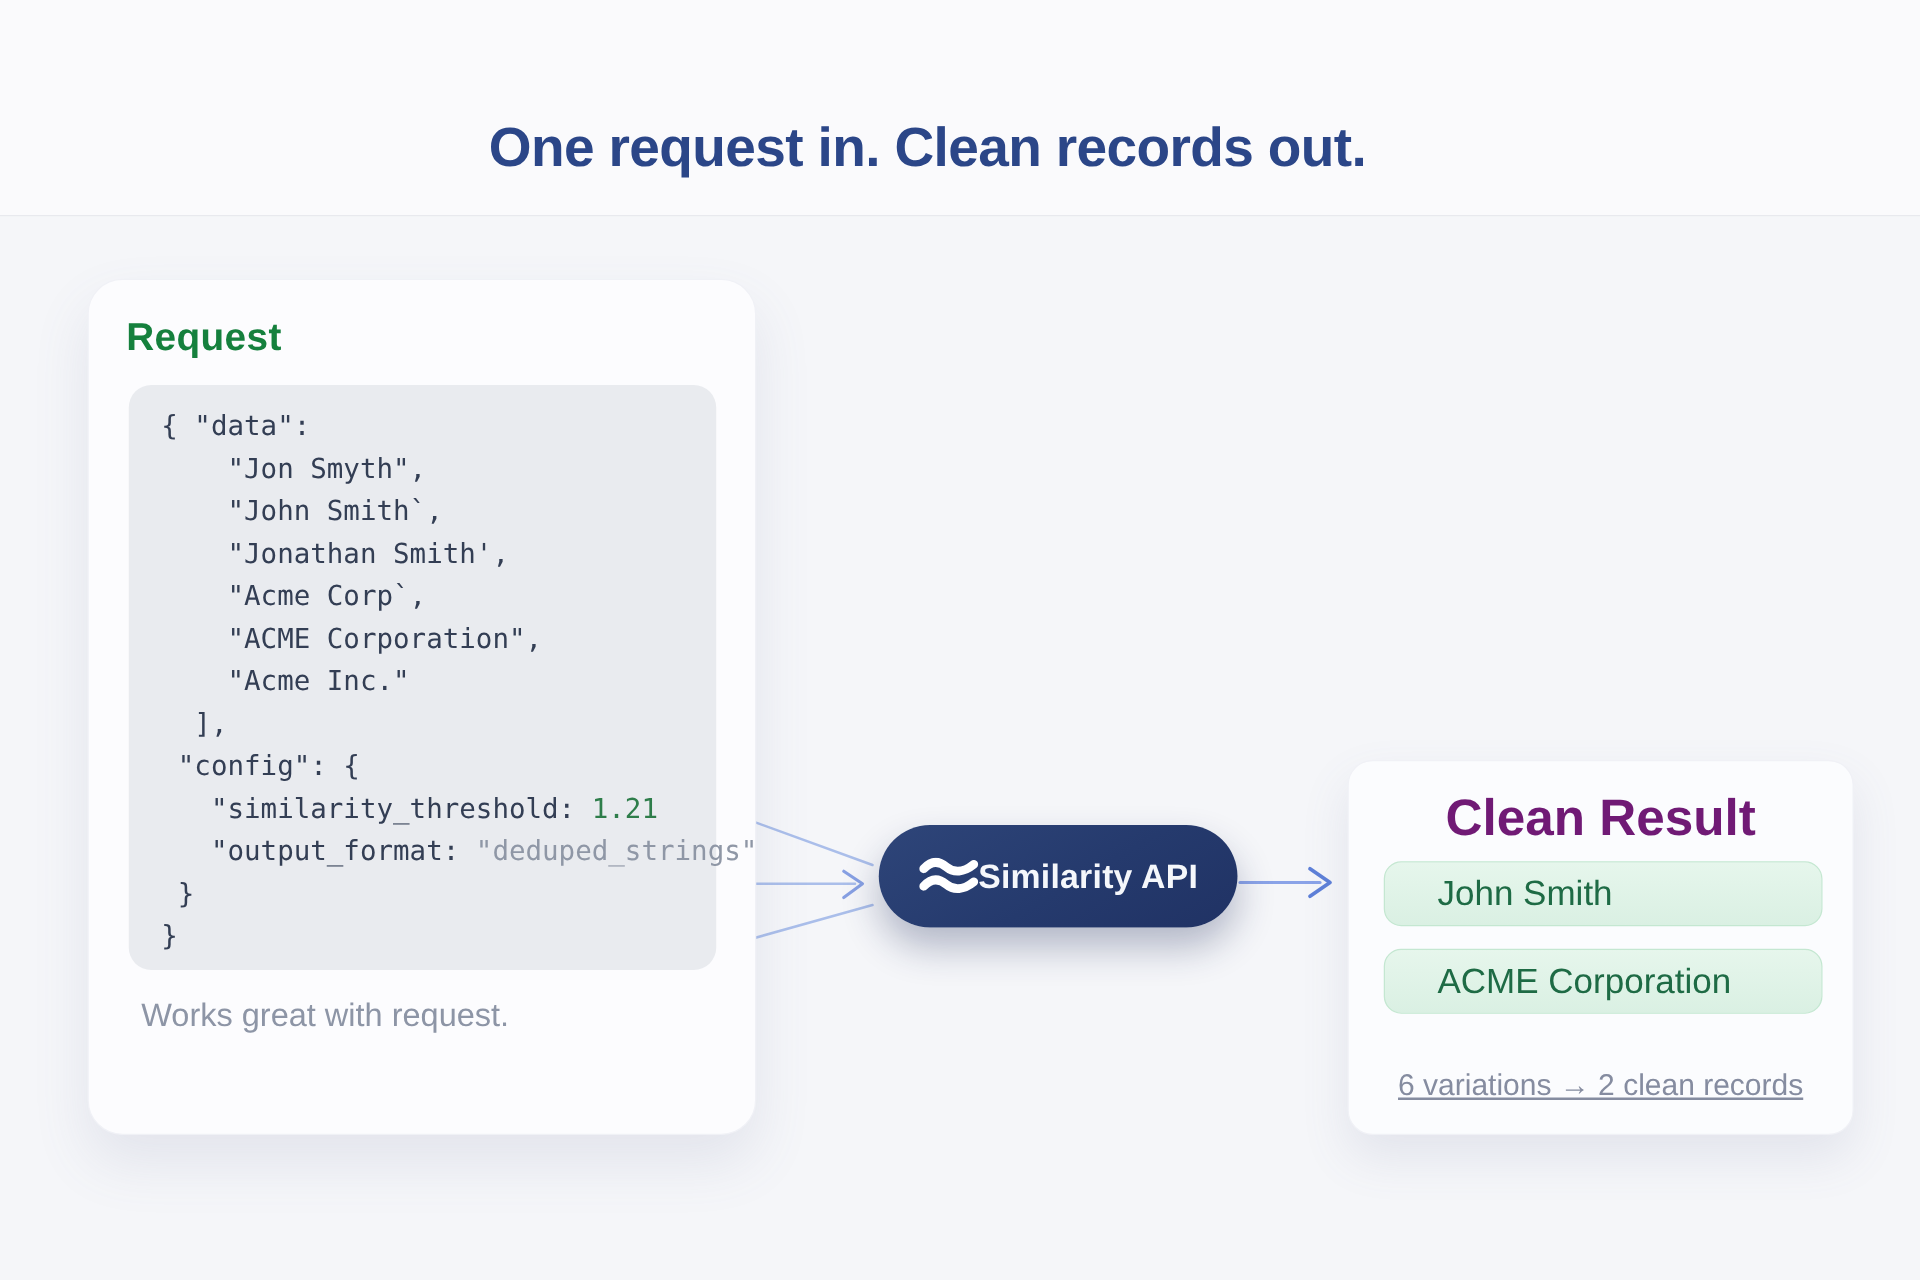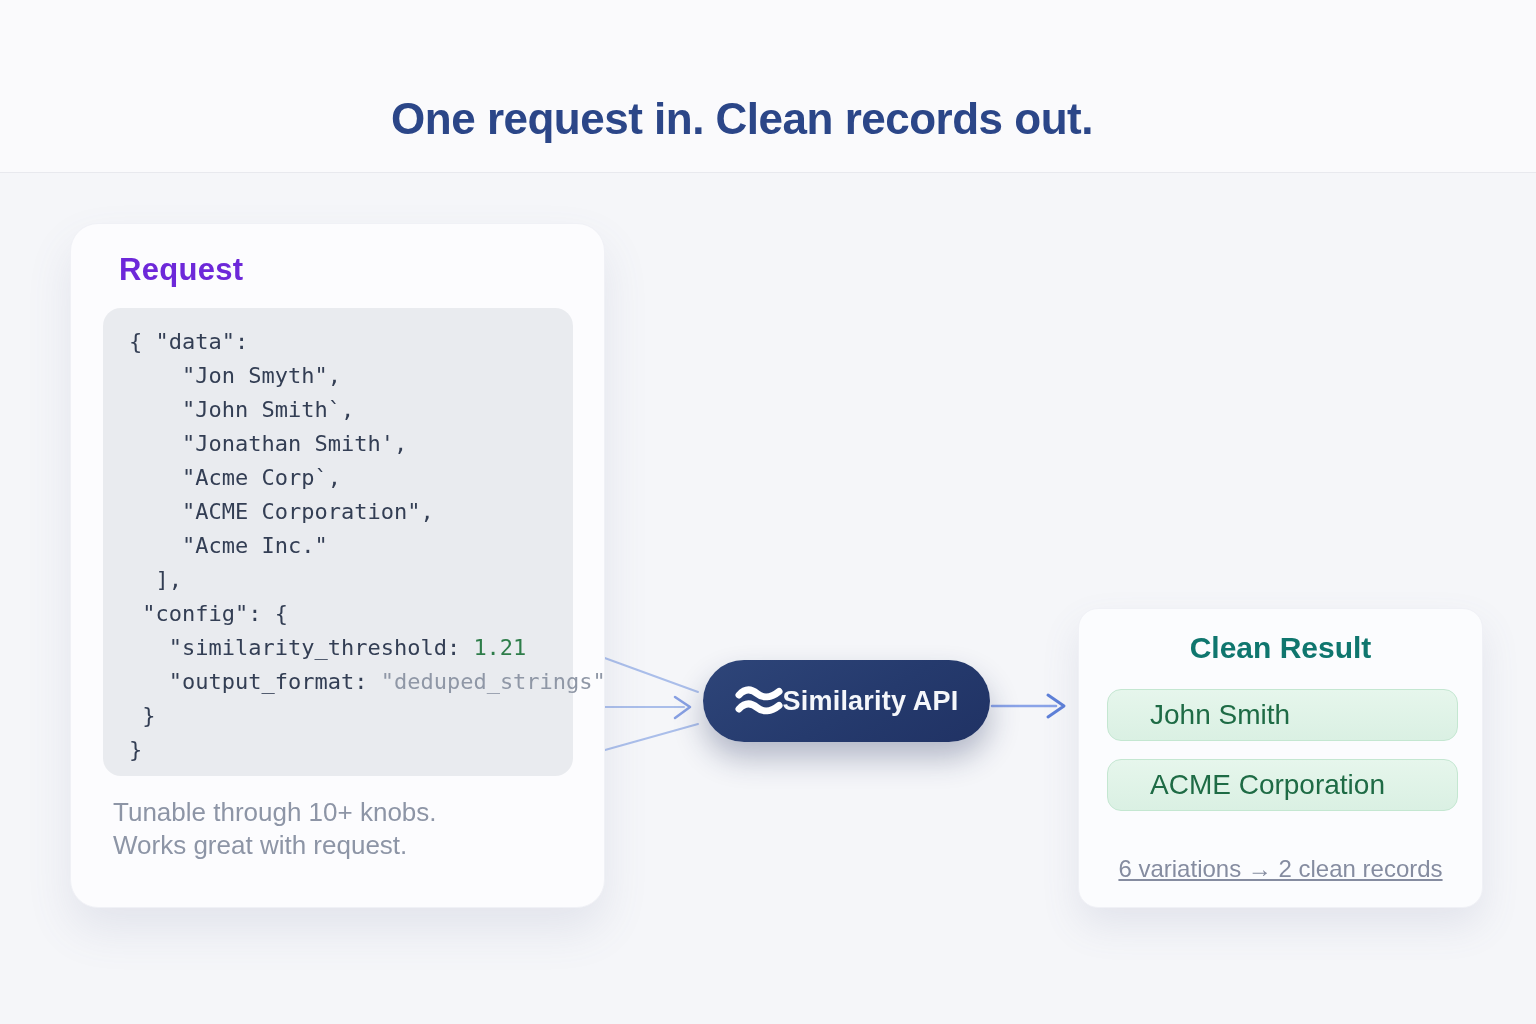--- a/index.html
+++ b/index.html
@@ -10,22 +10,22 @@
 
   .header-band { position:absolute; left:0; top:0; width:1536px; height:173px;
                  background:#fafafc; border-bottom:1px solid #e8e9ee; }
   .page-title { position:absolute; left:0; right:52px; top:94px; text-align:center;
                 font-size:44px; font-weight:700; letter-spacing:-0.5px; color:#2b4688; }
 
   
   .request-card { position:absolute; left:70px; top:223px; width:535px; height:685px;
                   background:#fcfcfe; border:1px solid #f0f1f6; border-radius:28px;
                   box-shadow:0 22px 45px rgba(100,110,150,0.12); }
-  .request-heading { position:absolute; left:48px; top:28px; font-size:31px; font-weight:700;
-                     letter-spacing:0.3px; color:#6d28d9; }
+  .request-heading { position:absolute; left:30px; top:28px; font-size:31px; font-weight:700;
+                     letter-spacing:0.3px; color:#15803d; }
   .code-block { position:absolute; left:32px; top:84px; width:470px; height:468px;
                 background:#e9ebef; border-radius:18px; padding:17px 0 0 26px;
                 font-family:"DejaVu Sans Mono","Liberation Mono",monospace;
                 font-size:22px; line-height:34px; color:#333e54; overflow:visible; }
   .code-line { white-space:pre; }
   .tok-green { color:#2e7d4a; }
   .tok-muted { color:#8f97a6; }
   .knobs-note { position:absolute; left:42px; top:572px; font-size:26px; line-height:33px;
                 color:#8d95a6; }
 
@@ -38,21 +38,21 @@
               box-shadow:0 16px 30px rgba(25,40,85,0.30);
               display:flex; align-items:center; justify-content:center; gap:0; }
   .api-pill-label { color:#f5f7fb; font-size:27px; font-weight:700; letter-spacing:0.2px; }
   .wave-icon { width:48px; height:30px; display:block; }
 
   
   .result-card { position:absolute; left:1078px; top:608px; width:405px; height:300px;
                  background:#fbfcfe; border:1px solid #f0f1f6; border-radius:20px;
                  box-shadow:0 18px 38px rgba(100,110,150,0.12); }
   .result-heading { position:absolute; left:0; width:100%; top:22px; text-align:center;
-                    font-size:30px; font-weight:700; color:#0f766e; }
+                    font-size:41px; font-weight:700; color:#701a75; }
   .record-pills { position:absolute; left:28px; top:80px; width:351px; }
   .record-pill { height:52px; border-radius:14px; margin-bottom:18px;
                  background:linear-gradient(180deg,#e6f6ec 0%,#daf0e3 100%);
                  border:1px solid #c4e7d1;
                  display:flex; align-items:center; padding-left:42px;
                  font-size:28px; color:#1e6b45; }
   .result-summary { position:absolute; left:0; width:100%; top:246px; text-align:center;
                     font-size:24px; color:#858ca0;text-decoration:underline; }
 </style>
 </head>
@@ -86,21 +86,20 @@
         <div class="code-line"><span>    "ACME Corporation",</span></div>
         <div class="code-line"><span>    "Acme Inc."</span></div>
         <div class="code-line"><span>  ],</span></div>
         <div class="code-line"><span> "config": {</span></div>
         <div class="code-line"><span>   "similarity_threshold: </span><span class="tok-green">1.21</span></div>
         <div class="code-line"><span>   "output_format: </span><span class="tok-muted">"deduped_strings"</span></div>
         <div class="code-line"><span> }</span></div>
         <div class="code-line"><span>}</span></div>
       </div>
     <div class="knobs-note">
-      <div>Tunable through 10+ knobs.</div>
       <div>Works great with request.</div>
     </div>
   </div>
 
   <div class="api-pill">
     <svg class="wave-icon" viewBox="0 0 48 30">
       <g fill="none" stroke="#ffffff" stroke-width="7" stroke-linecap="round">
         <path d="M4,9 C10,2.5 16,2.5 22,7.5 C28,12.5 36,12 44,5.5"></path>
         <path d="M4,23 C10,16.5 16,16.5 22,21.5 C28,26.5 36,26 44,19.5"></path>
       </g>

